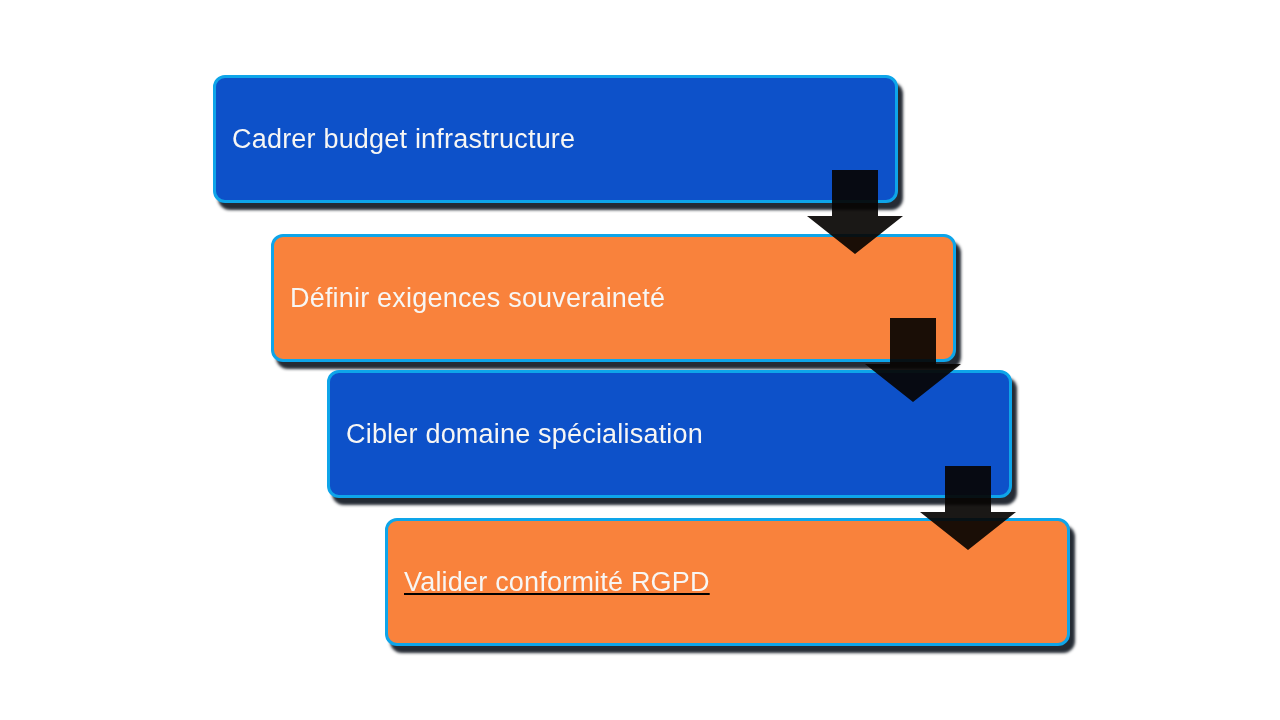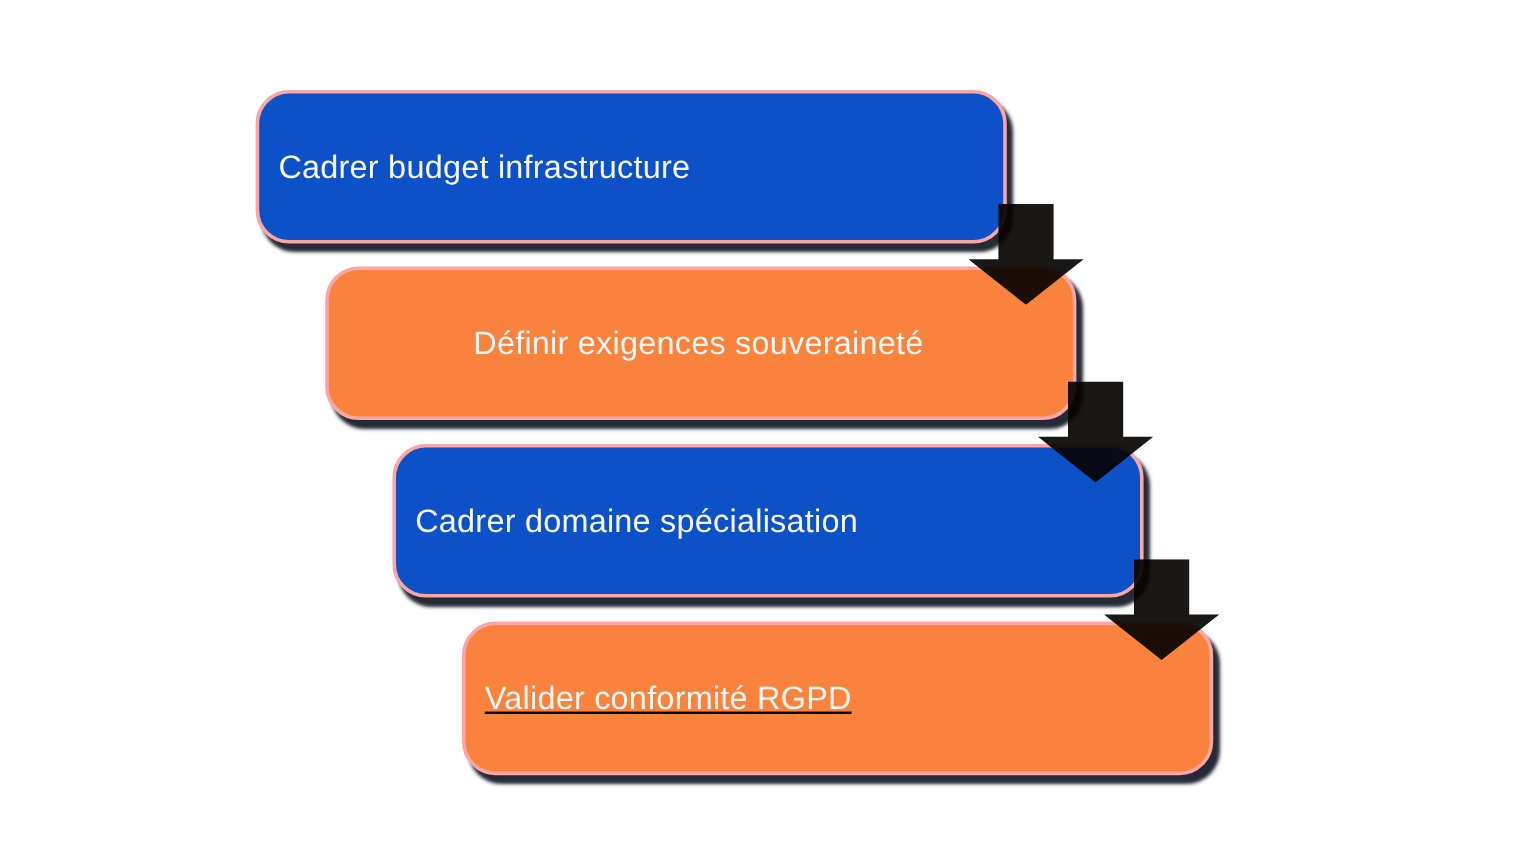--- a/index.html
+++ b/index.html
@@ -10,40 +10,40 @@
   }
   .slide {
     position: relative;
     width: 1280px;
     height: 720px;
     background: #ffffff;
     overflow: hidden;
   }
   .step-box {
     position: absolute;
-    width: 626px;
+    width: 685px;
     height: 128px;
     box-sizing: border-box;
-    border: 3px solid #fca5a5;
-    border-radius: 28px;
+    border: 3px solid #0ea5e9;
+    border-radius: 12px;
     box-shadow: 5px 7px 3px rgba(7, 14, 24, 0.88);
     display: flex;
     align-items: center;
     padding: 0 20px 0 16px;
     z-index: 1;
   }
   .step-label {
     color: #f7f6f4;
     font-size: 27px;
     font-weight: 400;
     letter-spacing: 0.2px;
     white-space: nowrap;
   }
   .b1 { left: 213px; top: 75px;  }
-  .b2 { left: 271px; top: 222px; justify-content: center; }
+  .b2 { left: 271px; top: 234px; }
   .b3 { left: 327px; top: 370px; }
   .b4 { left: 385px; top: 518px; }
 
   .down-arrow {
     position: absolute;
     width: 96px;
     height: 84px;
     z-index: 5;
   }
   .down-arrow polygon {
@@ -68,21 +68,21 @@
 
   <div class="step-box b2" style="background: rgb(249, 130, 60);">
     <span class="step-label">Définir exigences souveraineté</span>
   </div>
 
   <svg class="down-arrow a2" viewBox="0 0 96 84" aria-hidden="true">
     <polygon points="25,0 71,0 71,46 96,46 48,84 0,46 25,46"></polygon>
   </svg>
 
   <div class="step-box b3" style="background: rgb(13, 81, 201);">
-    <span class="step-label">Cadrer domaine spécialisation</span>
+    <span class="step-label">Cibler domaine spécialisation</span>
   </div>
 
   <svg class="down-arrow a3" viewBox="0 0 96 84" aria-hidden="true">
     <polygon points="25,0 71,0 71,46 96,46 48,84 0,46 25,46"></polygon>
   </svg>
 
   <div class="step-box b4" style="background: rgb(249, 130, 60); text-decoration: underline;">
     <span class="step-label">Valider conformité RGPD</span>
   </div>
 

